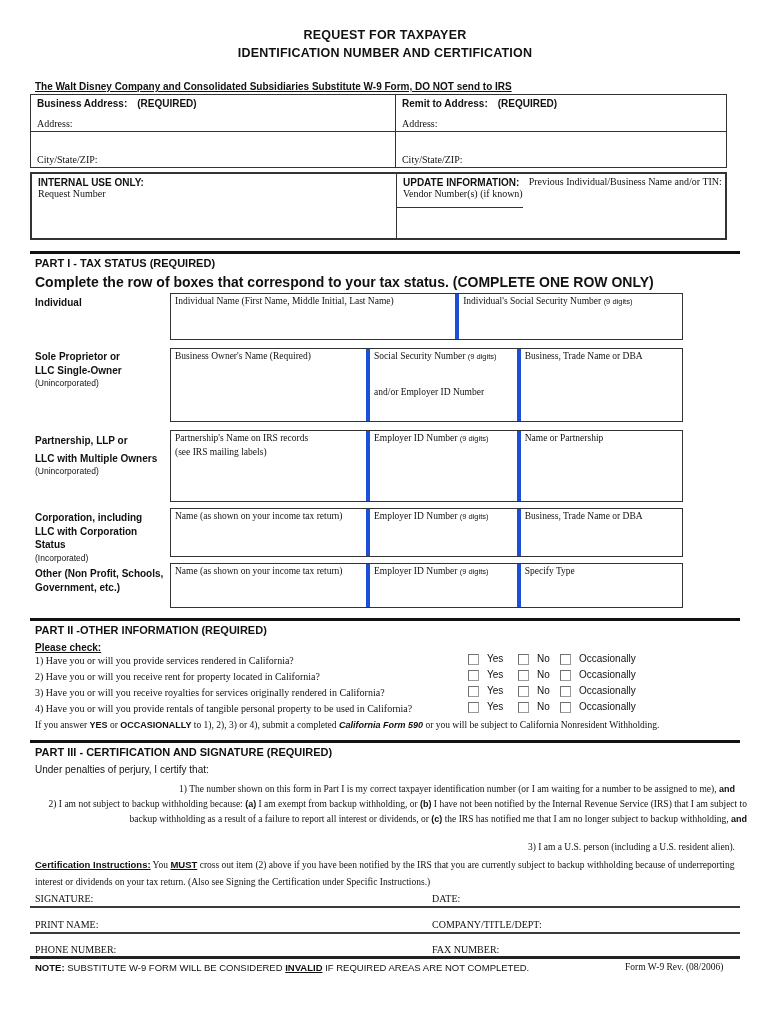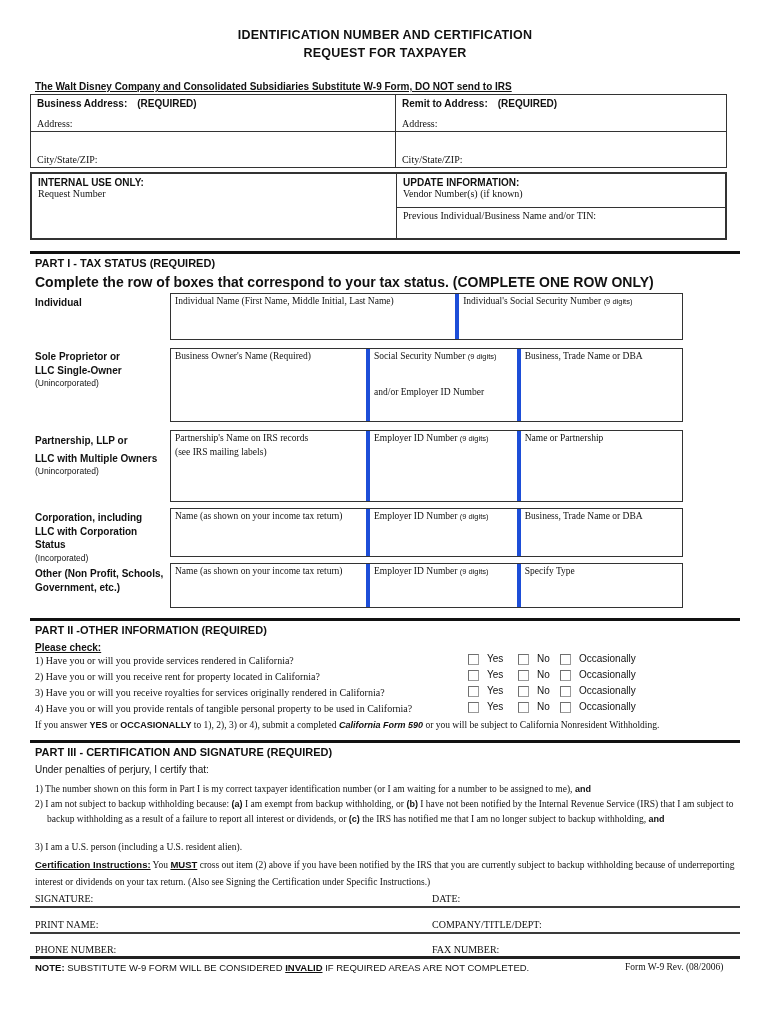--- a/index.html
+++ b/index.html
@@ -26,21 +26,21 @@
   .addr-col.right { width:332px; border-left:1px solid #333; }
   .addr-top { height:37px; border-bottom:1px solid #333; position:relative; box-sizing:border-box; }
   .addr-bottom { flex:1; position:relative; }
   .cell-head { font-size:10px; font-weight:bold; padding:3px 0 0 6px; }
   .cell-head .req { margin-left:10px; }
   .flabel { font-family:"Liberation Serif", serif; font-size:10px; position:absolute; left:6px; bottom:2px; }
 
   
   .int-table { left:30px; top:172px; width:697px; height:68px; border:2px solid #333; display:flex; box-sizing:border-box; }
   .int-left { width:364px; box-sizing:border-box; padding:3px 0 0 6px; }
-  .int-right { flex:1; border-left:1px solid #333; display:flex; flex-direction:column; }
+  .int-right { flex:1; border-left:1px solid #333; display:flex; flex-direction:row; }
   .int-right .rowA { height:34px; border-bottom:1px solid #333; padding:3px 0 0 6px; box-sizing:border-box; }
   .int-right .rowB { flex:1; padding:2px 0 0 6px; }
   .h10 { font-size:10px; font-weight:bold; }
   .s10 { font-family:"Liberation Serif", serif; font-size:10px; }
 
   .rule { left:30px; width:710px; height:3px; background:#111; }
   .part-title { left:35px; font-size:11px; font-weight:bold; }
   .part-sub { left:35px; font-size:14px; font-weight:bold; }
 
   
@@ -54,40 +54,40 @@
   
   .qtext { left:35px; font-family:"Liberation Serif", serif; font-size:10px; }
   .cb { position:absolute; width:11px; height:11px; box-sizing:border-box; border:1px solid #9a9a9a; border-top-color:#6f6f6f; border-left-color:#6f6f6f; background:#fff; }
   .cblab { position:absolute; font-size:10px; }
   .footnote { left:35px; width:705px; font-family:"Liberation Serif", serif; font-size:9.5px; }
   .footnote .b { font-family:"Liberation Sans", sans-serif; font-size:9px; }
   .footnote .i { font-family:"Liberation Sans", sans-serif; font-size:9px; font-weight:bold; font-style:italic; }
 
   
   .intro { left:35px; font-size:10px; }
-  .cert-item { left:35px; width:700px; font-family:"Liberation Serif", serif; font-size:9.5px; line-height:15px; }
+  .cert-item { left:35px; width:700px; font-family:"Liberation Serif", serif; font-size:9.5px; line-height:15px;text-align:right; }
   .hang { padding-left:12px; text-indent:-12px; }
   .instr { left:35px; width:705px; font-family:"Liberation Serif", serif; font-size:9.5px; line-height:17px; }
   .instr .sb { font-family:"Liberation Sans", sans-serif; font-weight:bold; text-decoration:underline; font-size:9.5px; }
 
   
   .siglab { font-family:"Liberation Serif", serif; font-size:10px; }
   .sigline { left:30px; width:710px; height:0; border-top:2px solid #3a3a3a; }
   .dblline { left:30px; width:710px; height:3px; border-top:2px solid #222; border-bottom:1px solid #222; box-sizing:border-box; }
   .note { left:35px; font-size:9.5px; }
   .formrev { font-family:"Liberation Serif", serif; font-size:9.5px; }
 </style>
 </head>
 <body>
 
 <div class="page">
 
   <div class="abs title">
+    <div>REQUEST FOR TAXPAYER</div>
     <div>IDENTIFICATION NUMBER AND CERTIFICATION</div>
-    <div>REQUEST FOR TAXPAYER</div>
   </div>
   <div class="abs subtitle">The Walt Disney Company and Consolidated Subsidiaries Substitute W-9 Form, DO NOT send to IRS</div>
 
   <div class="abs addr-table">
     <div class="addr-col">
       <div class="addr-top">
         <div class="cell-head"><span>Business Address:</span><span class="req">(REQUIRED)</span></div>
         <div class="flabel">Address:</div>
       </div>
       <div class="addr-bottom">

